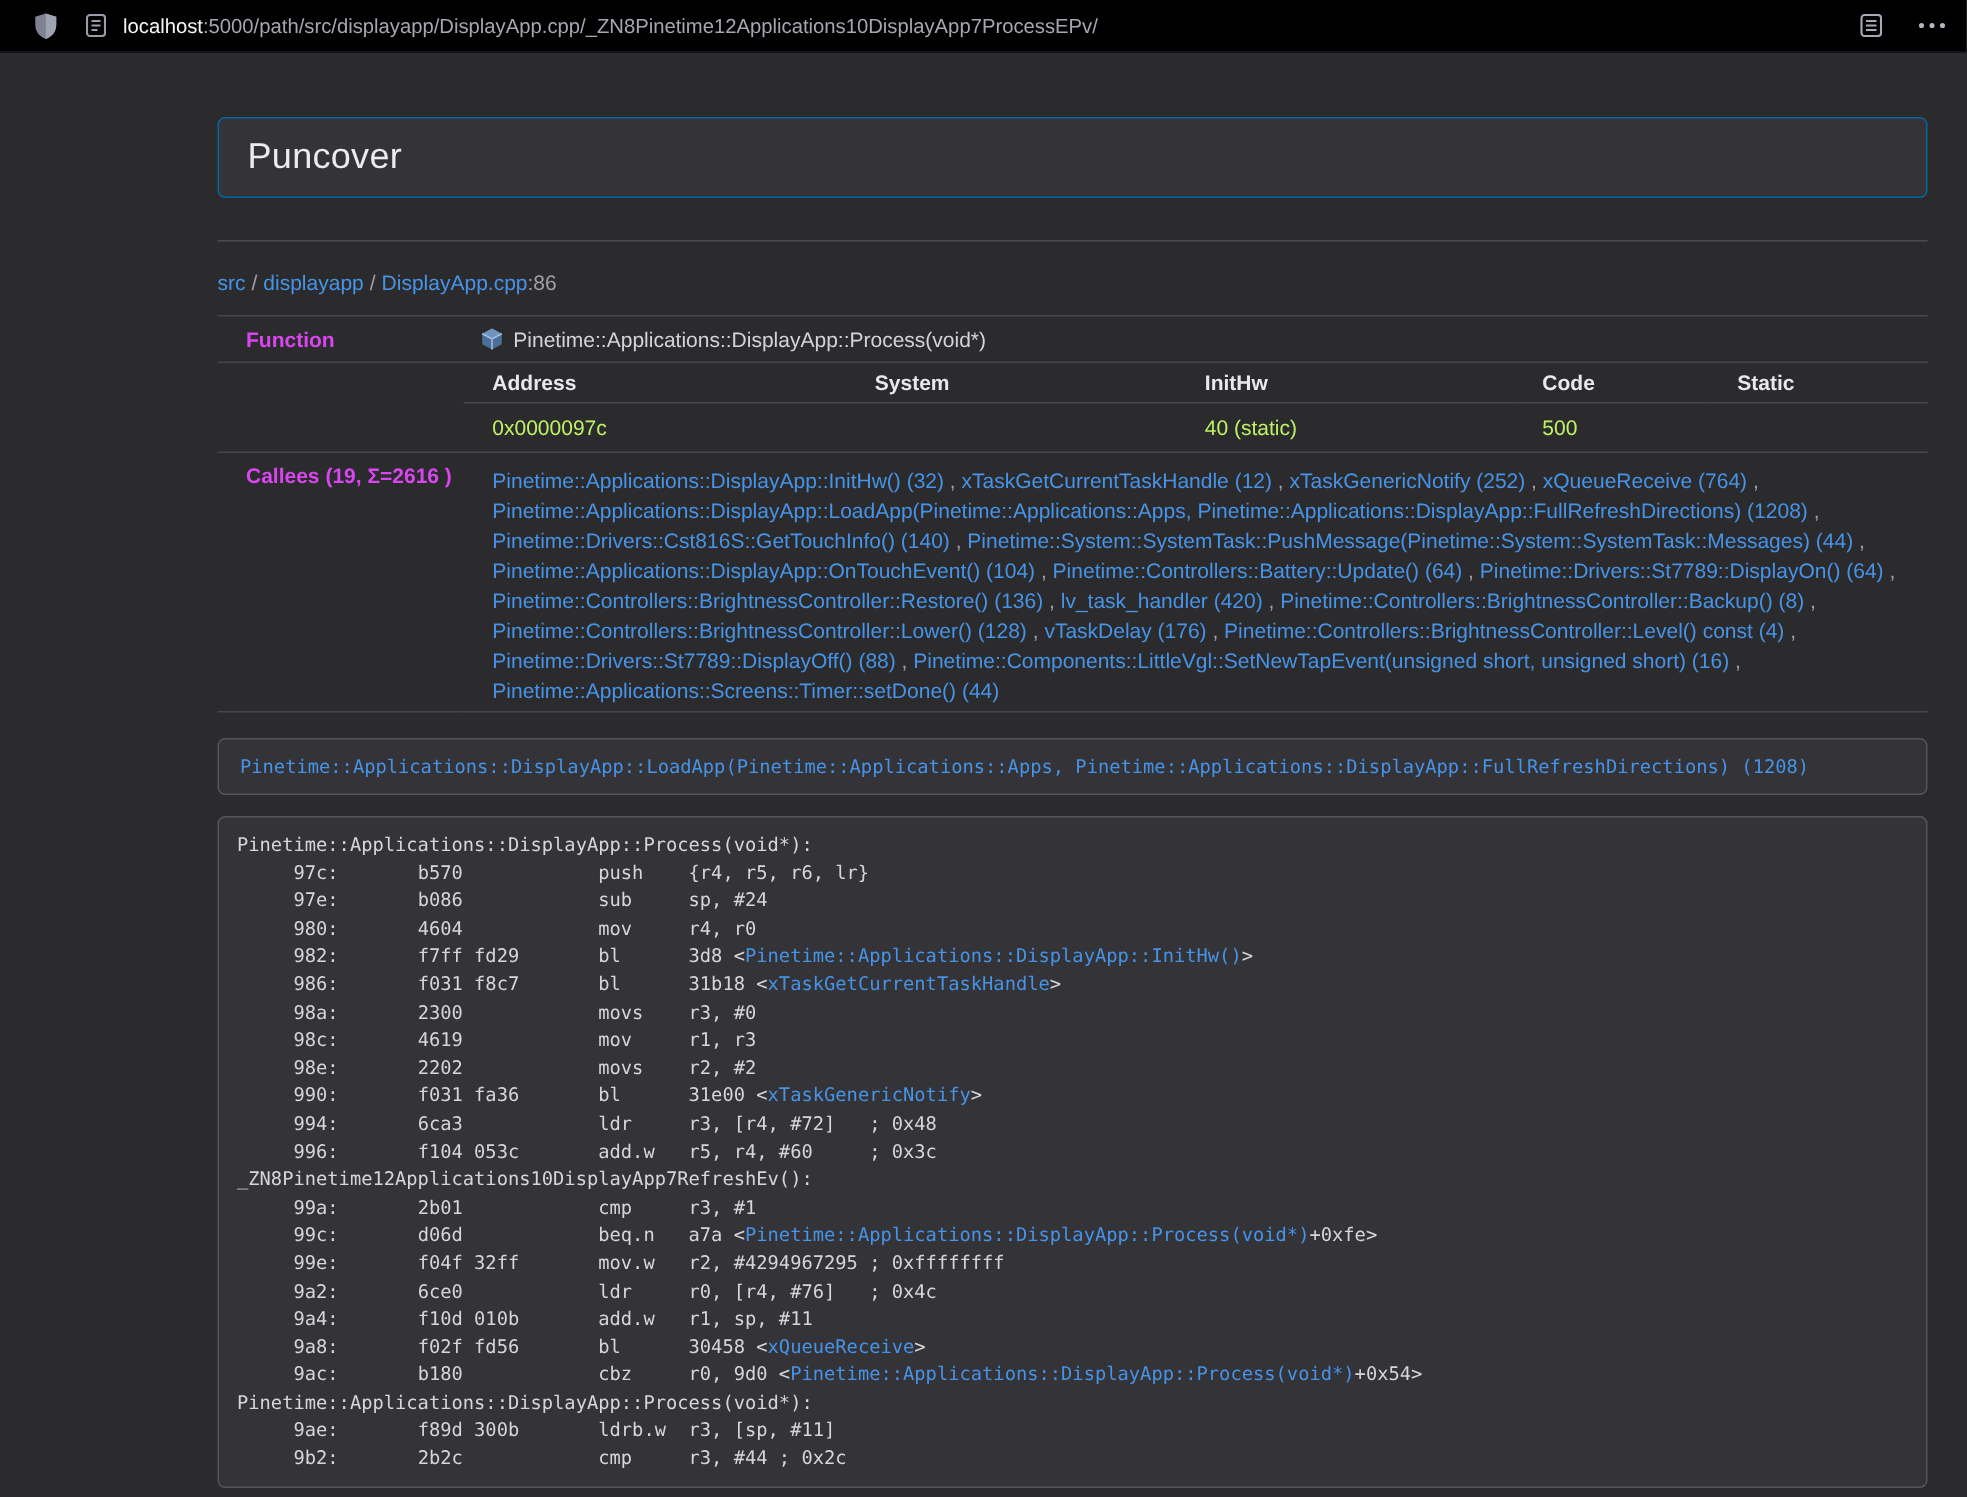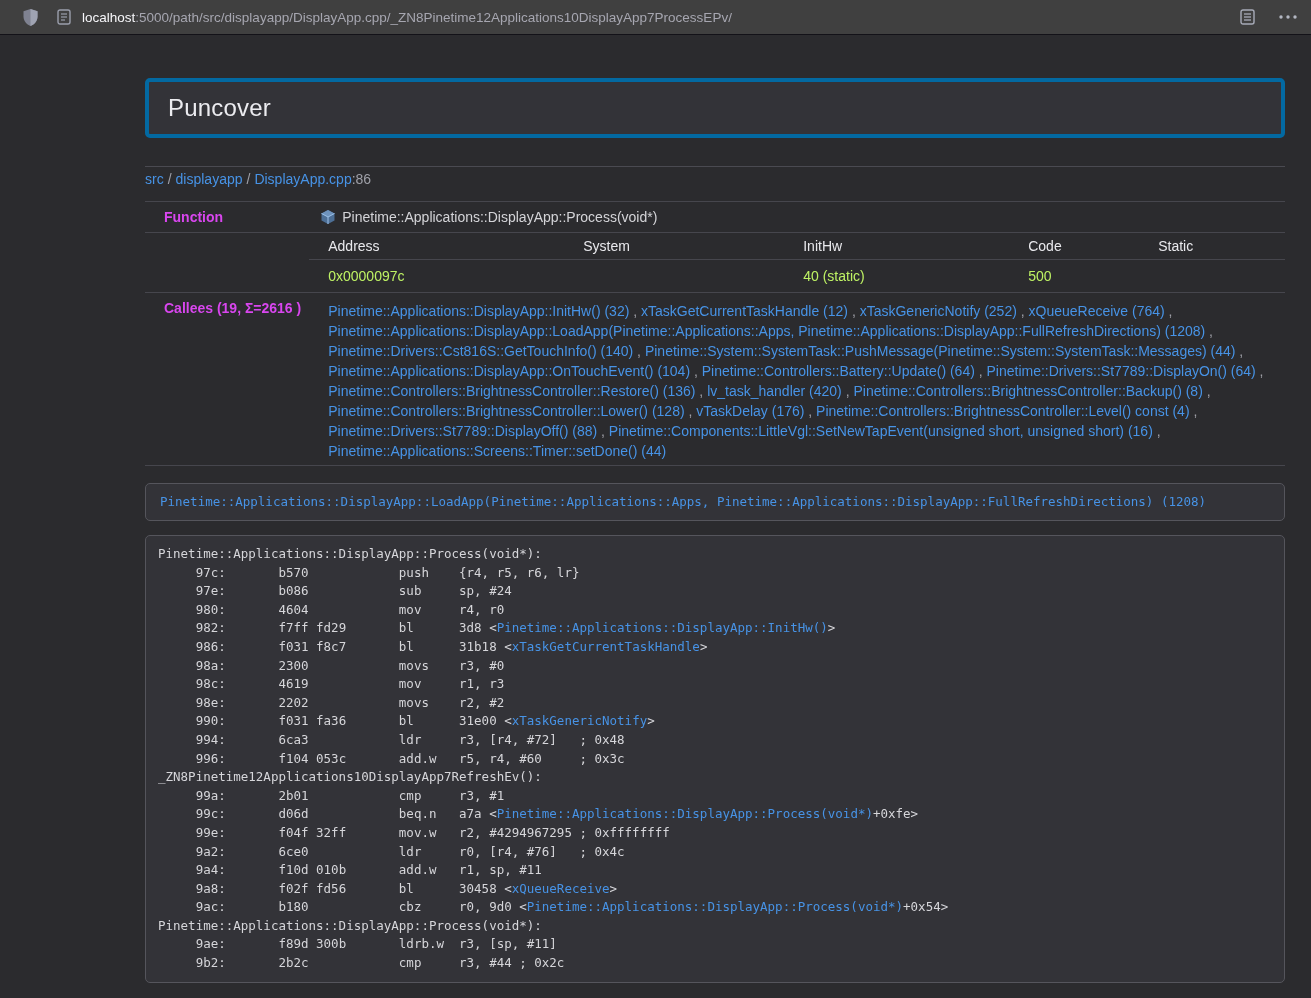--- a/index.html
+++ b/index.html
@@ -7,58 +7,58 @@
   html, body { margin: 0; padding: 0; }
   body {
     width: 1311px; height: 998px; overflow: hidden;
     background: #2b2b2e; color: #d4d4d8;
     font-family: "Liberation Sans", sans-serif; font-size: 14px;
   }
   a { color: #4793e6; text-decoration: none; }
 
   
   .chrome {
-    height: 35px; background: #404040; border-bottom: 1px solid #131218;
+    height: 35px; background: #000000; border-bottom: 1px solid #131218;
     display: flex; align-items: center; padding: 0 14px;
   }
   .icon svg { display: block; }
   .chrome .shield { margin-left: 8px; }
   .chrome .doc { margin-left: 18px; }
   .url { margin-left: 11px; font-size: 13.5px; white-space: nowrap; overflow: hidden; flex: 1; }
   .url .host { color: #f7f7fa; }
   .url .rest { color: #a6a6b0; }
   .chrome-right { display: flex; align-items: center; gap: 24px; margin-left: 20px; }
 
   
   .container { width: 1140px; margin-left: 145px; }
   .jumbotron {
-    margin-top: 43px; background: #333338; border: 4px solid #0369a1;
+    margin-top: 43px; background: #333338; border: 1px solid #0369a1;
     border-radius: 5px; padding: 12px 19px;
   }
   .jumbotron h1 { margin: 0; font-size: 24px; font-weight: 500; color: #ececf0; letter-spacing: .2px; }
   hr { border: 0; border-top: 1px solid #4a4a51; margin: 28px 0 0; }
 
-  .breadcrumb { margin: 2px 0 12px; font-size: 14px; color: #9fa0a8; line-height: 20px; }
+  .breadcrumb { margin: 17px 0 12px; font-size: 14px; color: #9fa0a8; line-height: 20px; }
   .breadcrumb .sep { margin: 0 4px; color: #9fa0a8; }
   .breadcrumb .line-no { color: #9fa0a8; }
 
   table.info { width: 100%; border-collapse: collapse; border-bottom: 1px solid #46464d; }
   table.info > tbody > tr { border-top: 1px solid #46464d; }
   th.rowlabel {
     width: 148px; text-align: left; vertical-align: top; font-weight: 700;
     color: #d946ef; padding: 7px 8px 7px 19px; white-space: nowrap; font-size: 14px;
   }
   td.fn-cell { padding: 6px 8px 6px 11px; color: #d4d4d8; }
   td.tbl-cell { padding: 0; }
   td.empty-cell { padding: 6px 8px; }
   td.callees-cell { padding: 8px 8px 4px 19px; line-height: 20px; color: #9fa0a8; }
 
   table.inner { width: 100%; border-collapse: collapse; }
   table.inner th {
-    text-align: left; font-weight: 400; color: #e9e9ed;
+    text-align: left; font-weight: 700; color: #e9e9ed;
     padding: 5px 8px 5px 19px; border-bottom: 1px solid #46464d; font-size: 14px;
   }
   table.inner td { padding: 8px 8px 8px 19px; color: #bef264; }
 
   .sym-icon { display: inline-block; vertical-align: -3px; margin-right: 6px; }
 
   .panel {
     margin-top: 17px; background: #333338; border: 1px solid #55555c; border-radius: 5px;
     padding: 8px 14px; font-family: "DejaVu Sans Mono", monospace; font-size: 12.5px;
     line-height: 20px; white-space: nowrap; overflow: hidden;

